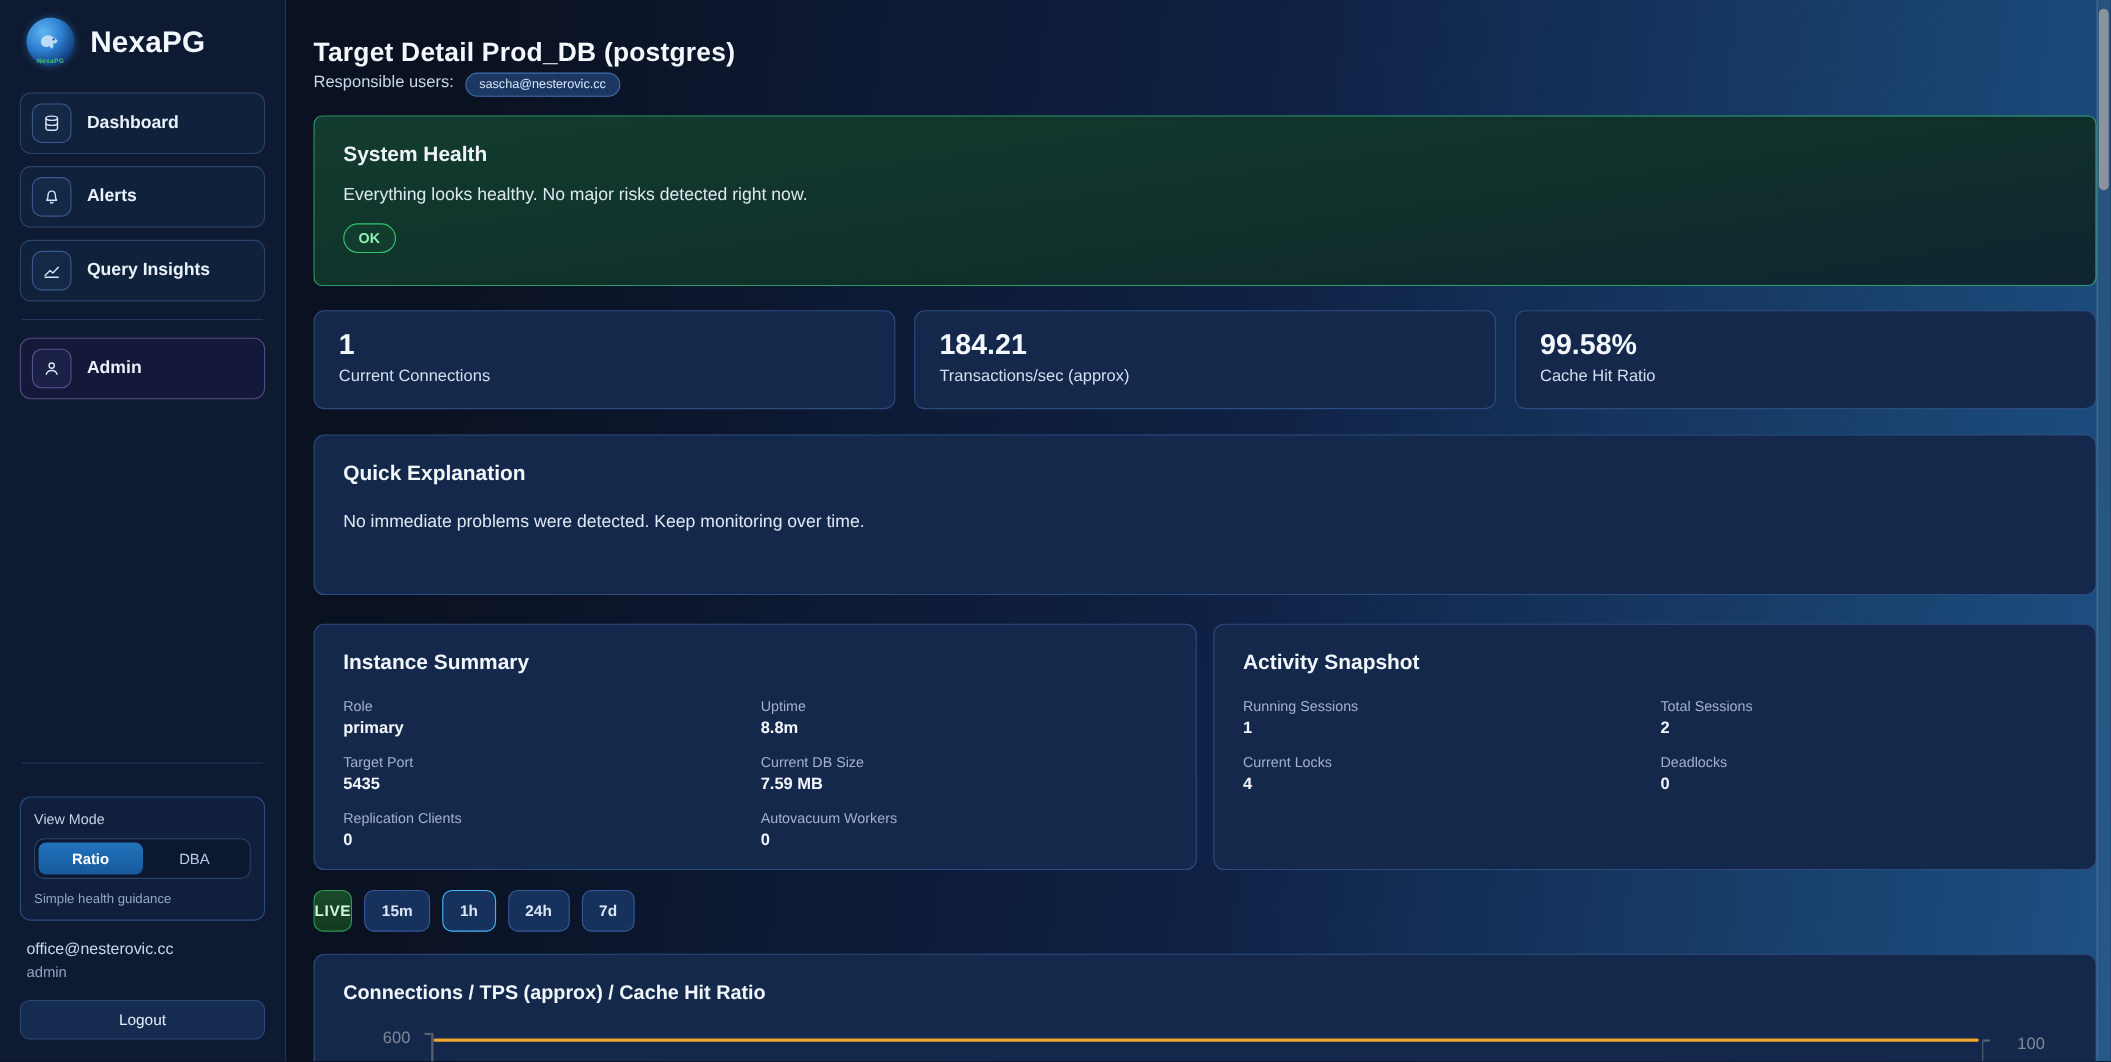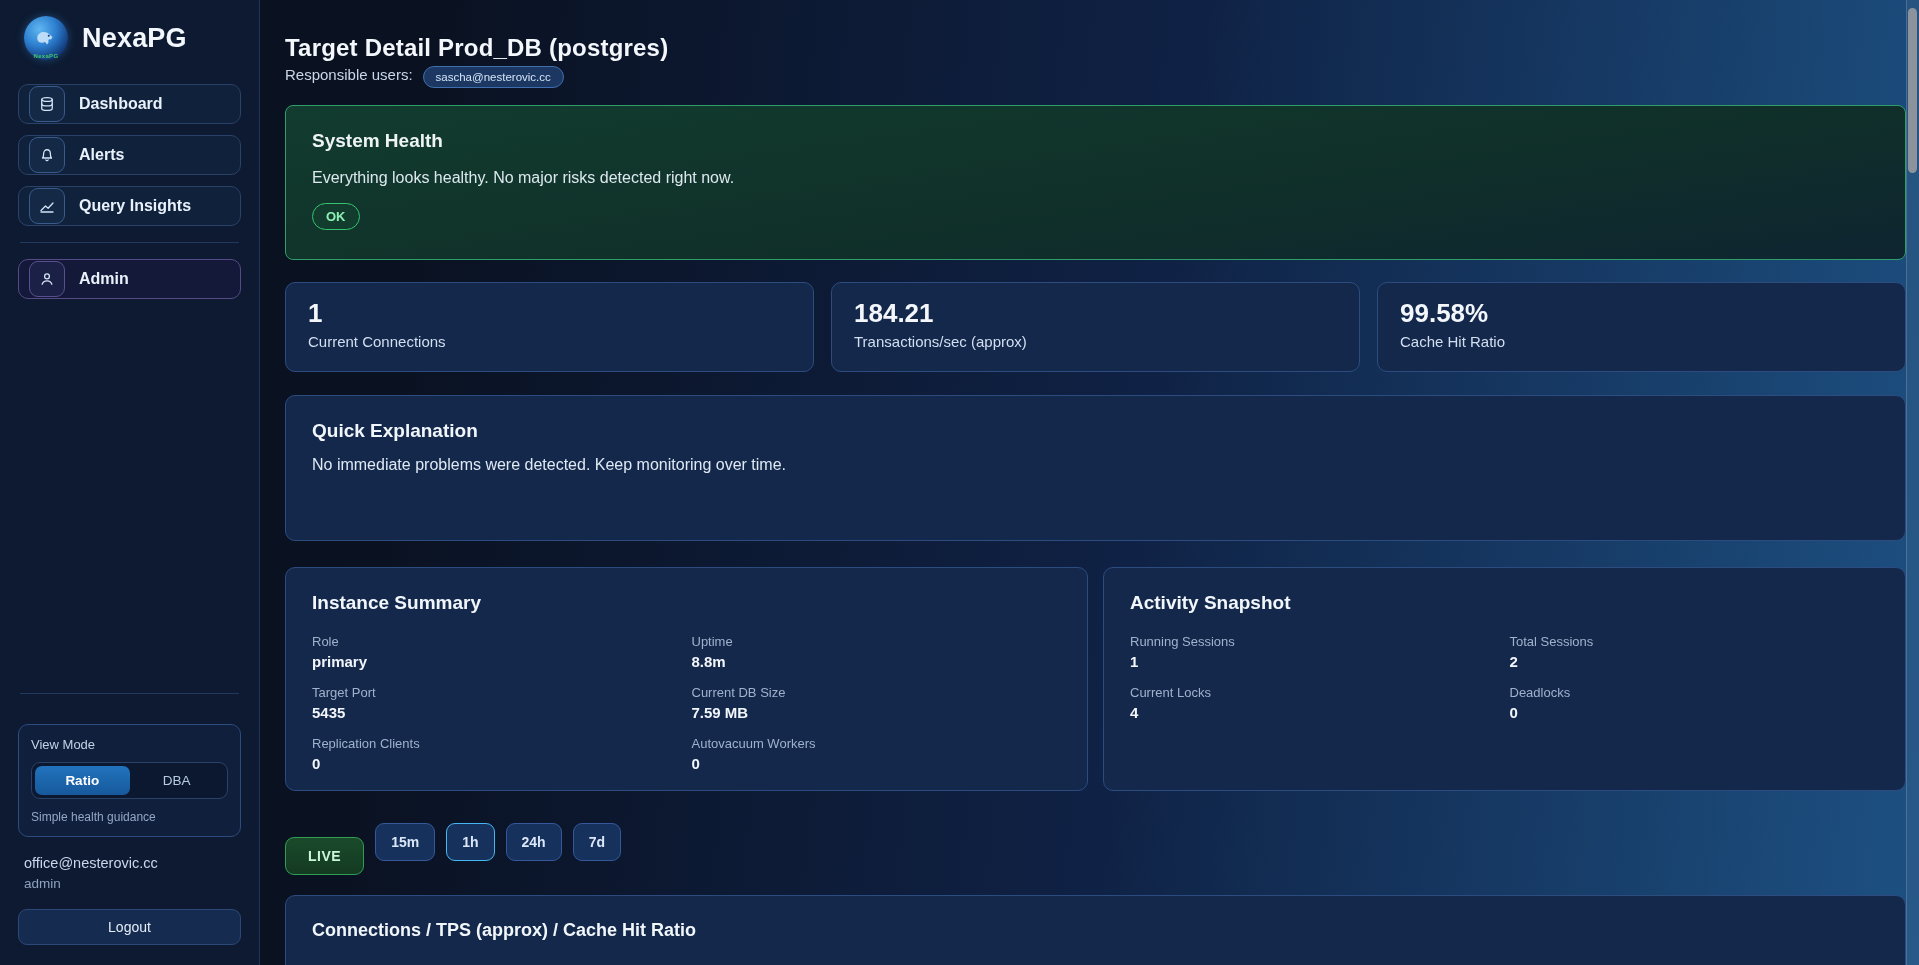--- a/index.html
+++ b/index.html
@@ -32,21 +32,21 @@
   .logo .logo-mini {
     position:absolute; bottom:1px; left:0; right:0;
     font-size:6px; font-weight:bold; text-align:center; color:#3fc46a;
     letter-spacing:0.3px;
   }
   .brand { font-size:27px; font-weight:bold; color:#f2f7fd; letter-spacing:0.2px; }
 
   .nav { padding:10px 18px 0 18px; display:flex; flex-direction:column; gap:11px; }
   .nav-item {
     display:flex; align-items:center; gap:14px;
-    height:40px; padding:4px 10px;
+    height:56px; padding:4px 10px;
     background:#10213c;
     border:1px solid #2a4268;
     border-radius:10px;
     cursor:pointer;
   }
   .nav-item .icon-box {
     width:36px; height:36px; border-radius:9px;
     border:1px solid #3a5a8e; background:#132946;
     display:flex; align-items:center; justify-content:center;
     flex-shrink:0;
@@ -128,21 +128,21 @@
     padding:5px 13px; font-size:13px; font-weight:bold; color:#8df0b4;
   }
 
   .metrics-row { margin-top:22px; display:flex; gap:17px; }
   .metric-card { flex:1; height:90px; padding:15px 22px; }
   .metric-value { font-size:26px; font-weight:bold; color:#f3f7fc; }
   .metric-label { margin-top:4px; font-size:15px; color:#d2dff0; }
 
   .explain-card { margin-top:23px; height:146px; padding:24px 26px; }
   .explain-title { font-size:19px; font-weight:bold; color:#f1f6fb; }
-  .explain-msg { margin-top:14px; font-size:16px; color:#dfe9f4; }
+  .explain-msg { margin-top:24px; font-size:16px; color:#dfe9f4; }
 
   .summary-row { margin-top:26px; display:flex; gap:15px; }
   .summary-card { flex:1; height:224px; padding:24px 26px; }
   .summary-title { font-size:19px; font-weight:bold; color:#f1f6fb; }
   .field-grid {
     margin-top:20px;
     display:grid; grid-template-columns:1fr 1fr;
     row-gap:15px; column-gap:10px;
   }
   .field-label { font-size:13px; color:#9fb2cc; }
@@ -152,21 +152,21 @@
   .time-btn {
     height:38px; padding:0 15px;
     background:#15315c; border:1px solid #35589a; border-radius:9px;
     color:#dbe7f8; font-size:14px; font-weight:bold; font-family:inherit;
     cursor:pointer;
   }
   .time-btn.selected { border:1.5px solid #45b7f5; }
   .live-btn {
     background:linear-gradient(180deg,#1a4a2a,#143a22);
     border:1.5px solid #2f9e52; color:#cdf5d8;
-    letter-spacing:0.5px; padding:0 22px;margin-top:28px;
+    letter-spacing:0.5px; padding:0 0;
   }
 
   .chart-card { margin-top:20px; height:160px; padding:24px 26px 0 26px; }
   .chart-title { font-size:18px; font-weight:bold; color:#f1f6fb; }
   .chart-axes { position:relative; margin-top:24px; height:60px; }
   .axis-label-left {
     position:absolute; left:36px; top:-2px;
     font-size:15px; color:#7f8898;
   }
   .axis-label-right {

